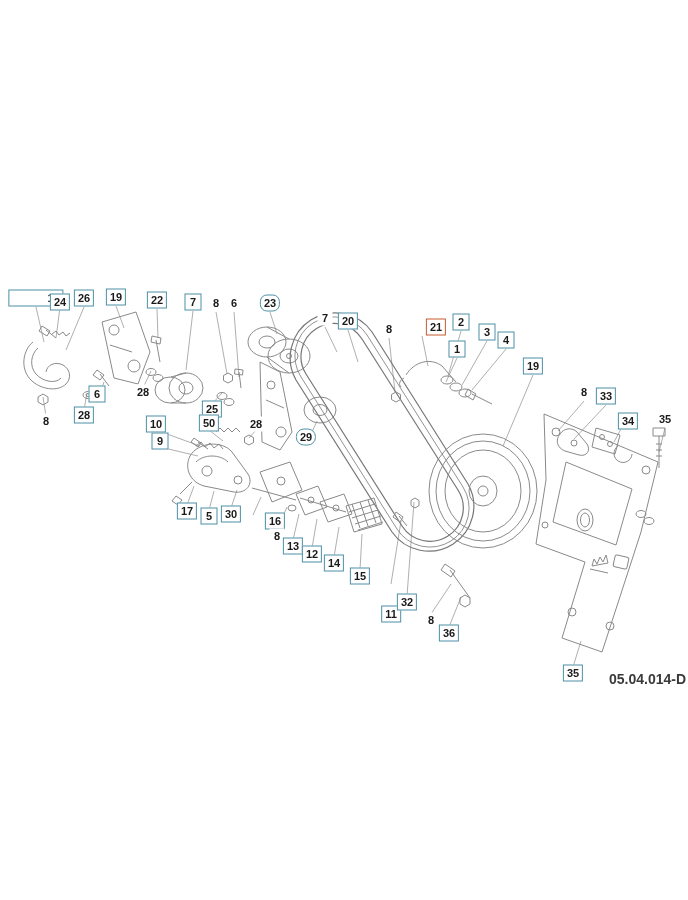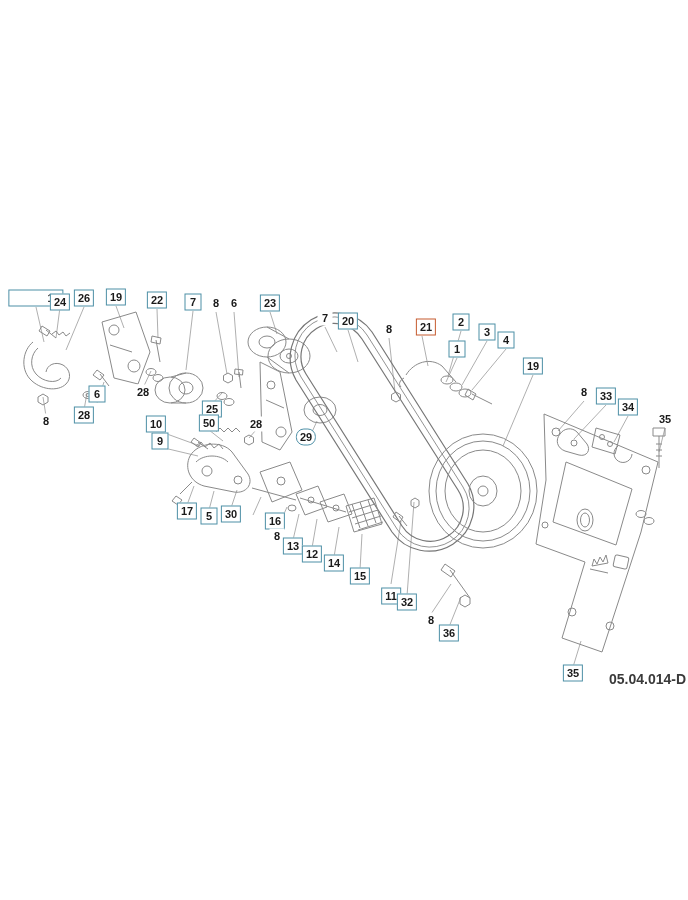--- a/index.html
+++ b/index.html
@@ -235,54 +235,54 @@
 
   <div class="labels-layer">
       <div class="part-label boxed" style="left: 36px; top: 298px; padding-left: 38px;">18</div>
       <div class="part-label boxed" style="left: 60px; top: 302px;">24</div>
       <div class="part-label boxed" style="left: 84px; top: 298px;">26</div>
       <div class="part-label boxed" style="left: 116px; top: 297px;">19</div>
       <div class="part-label boxed" style="left: 157px; top: 300px;">22</div>
       <div class="part-label boxed" style="left: 193px; top: 302px;">7</div>
       <div class="part-label plain" style="left: 216px; top: 303px;">8</div>
       <div class="part-label plain" style="left: 234px; top: 303px;">6</div>
-      <div class="part-label boxed" style="left: 270px; top: 303px;">23</div>
+      <div class="part-label boxed" style="left: 270px; top: 303px; border-radius: 7px;">23</div>
       <div class="part-label plain" style="left: 325px; top: 318px;">7</div>
       <div class="part-label boxed" style="left: 348px; top: 321px;">20</div>
       <div class="part-label plain" style="left: 389px; top: 329px;">8</div>
-      <div class="part-label boxed highlight" style="left: 426px; top: 327px;">21</div>
+      <div class="part-label boxed highlight" style="left: 436px; top: 327px;">21</div>
       <div class="part-label boxed" style="left: 461px; top: 322px;">2</div>
       <div class="part-label boxed" style="left: 457px; top: 349px;">1</div>
       <div class="part-label boxed" style="left: 487px; top: 332px;">3</div>
       <div class="part-label boxed" style="left: 506px; top: 340px;">4</div>
       <div class="part-label boxed" style="left: 533px; top: 366px;">19</div>
       <div class="part-label plain" style="left: 584px; top: 392px;">8</div>
       <div class="part-label boxed" style="left: 606px; top: 396px;">33</div>
-      <div class="part-label boxed" style="left: 628px; top: 407px;">34</div>
+      <div class="part-label boxed" style="left: 628px; top: 421px;">34</div>
       <div class="part-label plain" style="left: 665px; top: 419px;">35</div>
       <div class="part-label plain" style="left: 143px; top: 392px;">28</div>
       <div class="part-label boxed" style="left: 97px; top: 394px;">6</div>
       <div class="part-label plain" style="left: 46px; top: 421px;">8</div>
       <div class="part-label boxed" style="left: 84px; top: 415px;">28</div>
       <div class="part-label boxed" style="left: 212px; top: 409px;">25</div>
       <div class="part-label boxed" style="left: 156px; top: 424px;">10</div>
       <div class="part-label boxed" style="left: 209px; top: 423px;">50</div>
       <div class="part-label plain" style="left: 256px; top: 424px;">28</div>
       <div class="part-label boxed" style="left: 160px; top: 441px;">9</div>
       <div class="part-label boxed" style="left: 306px; top: 437px; border-radius: 8px;">29</div>
       <div class="part-label boxed" style="left: 187px; top: 511px;">17</div>
       <div class="part-label boxed" style="left: 209px; top: 516px;">5</div>
       <div class="part-label boxed" style="left: 231px; top: 514px;">30</div>
       <div class="part-label boxed" style="left: 253px; top: 521px; margin-left: 22px;">16</div>
       <div class="part-label plain" style="left: 277px; top: 536px;">8</div>
       <div class="part-label boxed" style="left: 293px; top: 546px;">13</div>
       <div class="part-label boxed" style="left: 312px; top: 554px;">12</div>
       <div class="part-label boxed" style="left: 334px; top: 563px;">14</div>
       <div class="part-label boxed" style="left: 360px; top: 576px; text-align: center;">15</div>
-      <div class="part-label boxed" style="left: 391px; top: 596px;">11</div>
+      <div class="part-label boxed" style="left: 391px; top: 614px;">11</div>
       <div class="part-label boxed" style="left: 407px; top: 602px;">32</div>
       <div class="part-label plain" style="left: 431px; top: 620px;">8</div>
       <div class="part-label boxed" style="left: 449px; top: 633px;">36</div>
       <div class="part-label boxed" style="left: 573px; top: 673px;">35</div>
     </div>
 
   <div class="diagram-id">05.04.014-D</div>
 
 </div>
 

